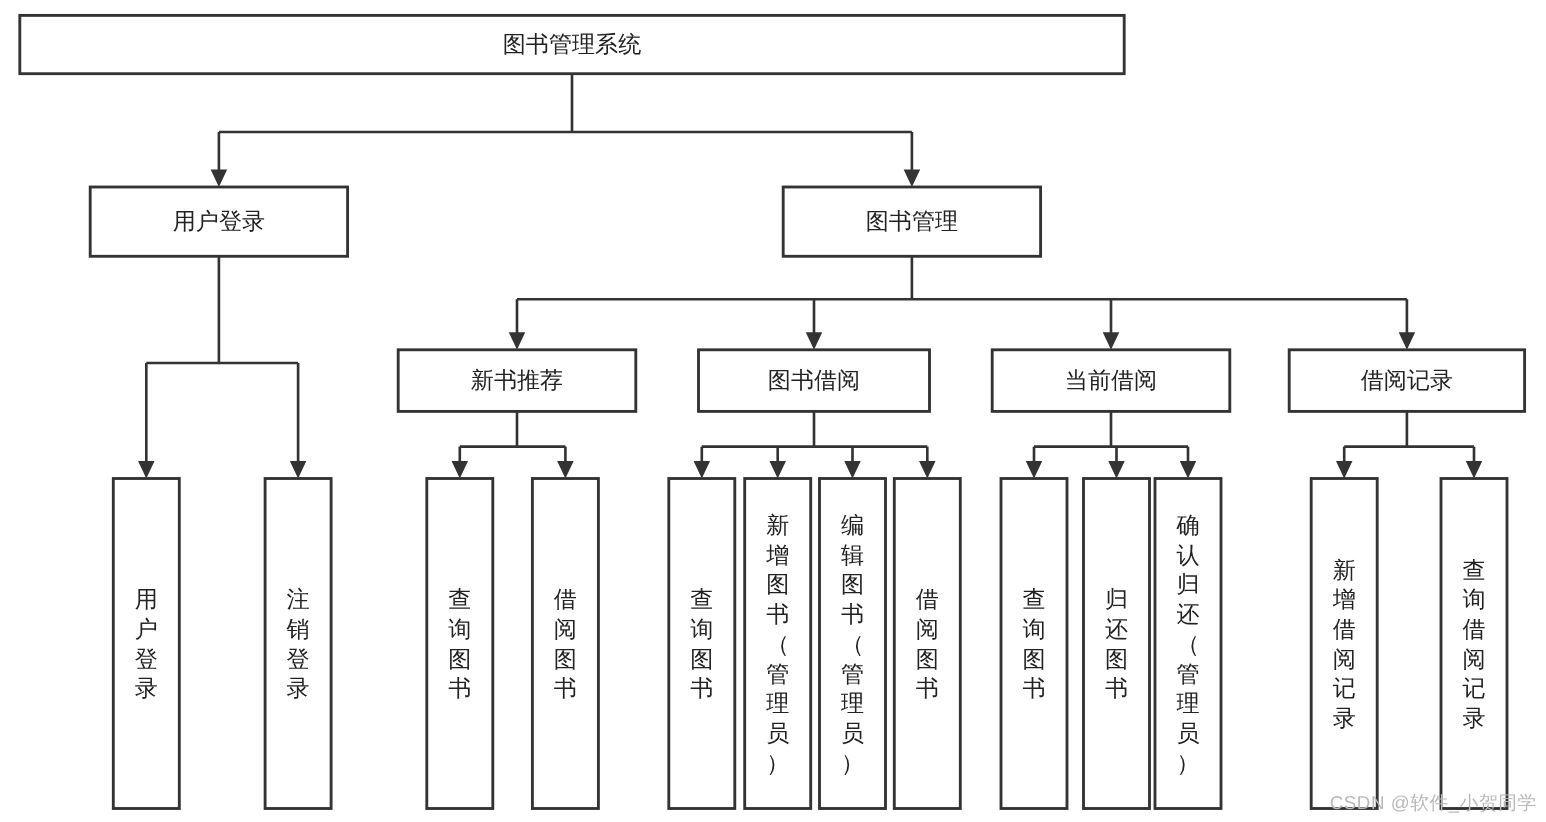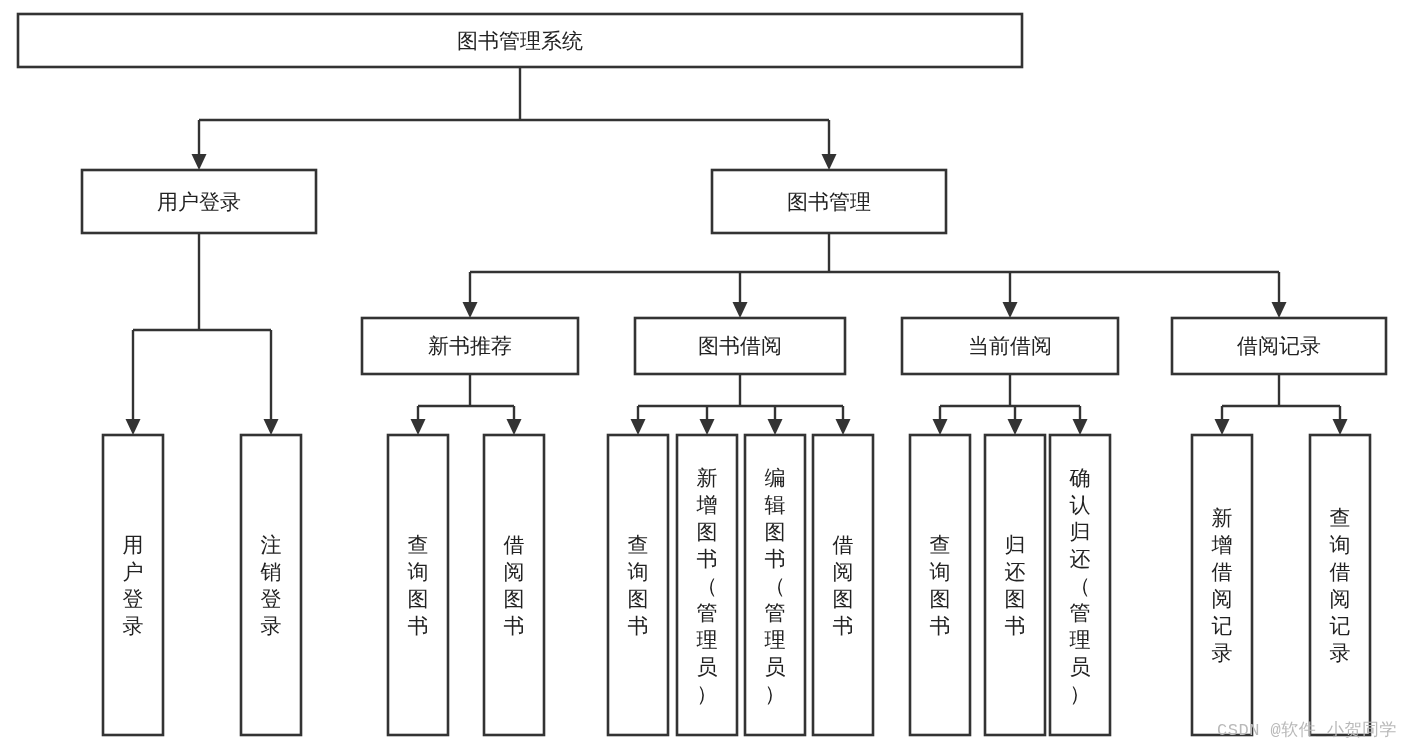--- a/index.html
+++ b/index.html
@@ -42,21 +42,21 @@
     stroke-width: 2.4;
     fill: none;
   }
   .arrow-head {
     fill: #333333;
   }
   .watermark {
     position: absolute;
     right: 8px;
     bottom: 6px;
-    font-family: Liberation Mono, monospace;
+    font-family: Liberation Sans, sans-serif;
     font-size: 17px;
     color: #b9b9b9;
     white-space: nowrap;
     letter-spacing: 0.5px;
     pointer-events: none;
   }
 </style>
 </head>
 <body>
 

